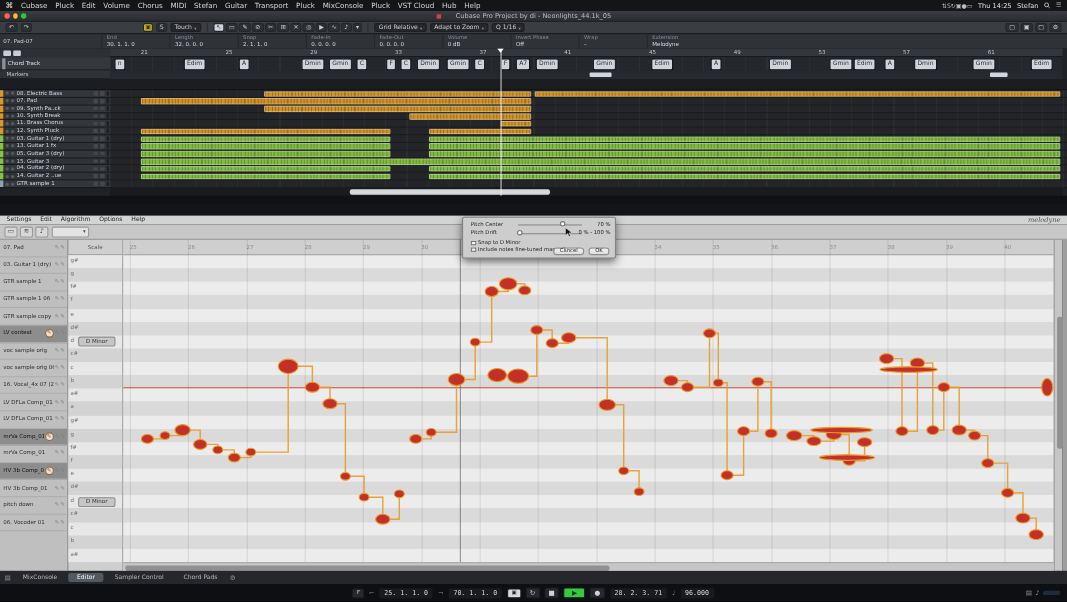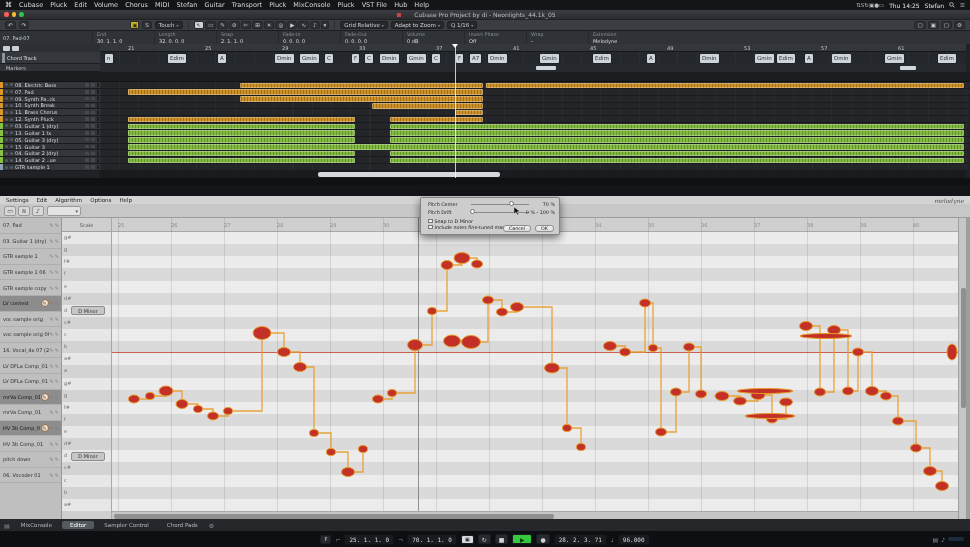--- a/index.html
+++ b/index.html
@@ -196,21 +196,21 @@
         <span>Edit</span>
         <span>Volume</span>
         <span>Chorus</span>
         <span>MIDI</span>
         <span>Stefan</span>
         <span>Guitar</span>
         <span>Transport</span>
         <span>Pluck</span>
         <span>MixConsole</span>
         <span>Pluck</span>
-        <span>VST File</span>
+        <span>VST Cloud</span>
         <span>Hub</span>
         <span>Help</span>
       </span>
     <div id="menu-right">
       <span id="status-icons"><span class="sicon">⇅</span><span class="sicon">S</span><span class="sicon">↻</span><span class="sicon">▣</span><span class="sicon">●</span><span class="sicon">▭</span></span>
       <span class="clock">Thu 14:25</span>
       <span class="user">Stefan</span>
       <svg width="6" height="6" viewBox="0 0 10 10">
         <circle cx="4" cy="4" r="3" fill="none" stroke="#c4c7cc" stroke-width="1.4"></circle>
         <line x1="6.4" y1="6.4" x2="9" y2="9" stroke="#c4c7cc" stroke-width="1.4"></line>

